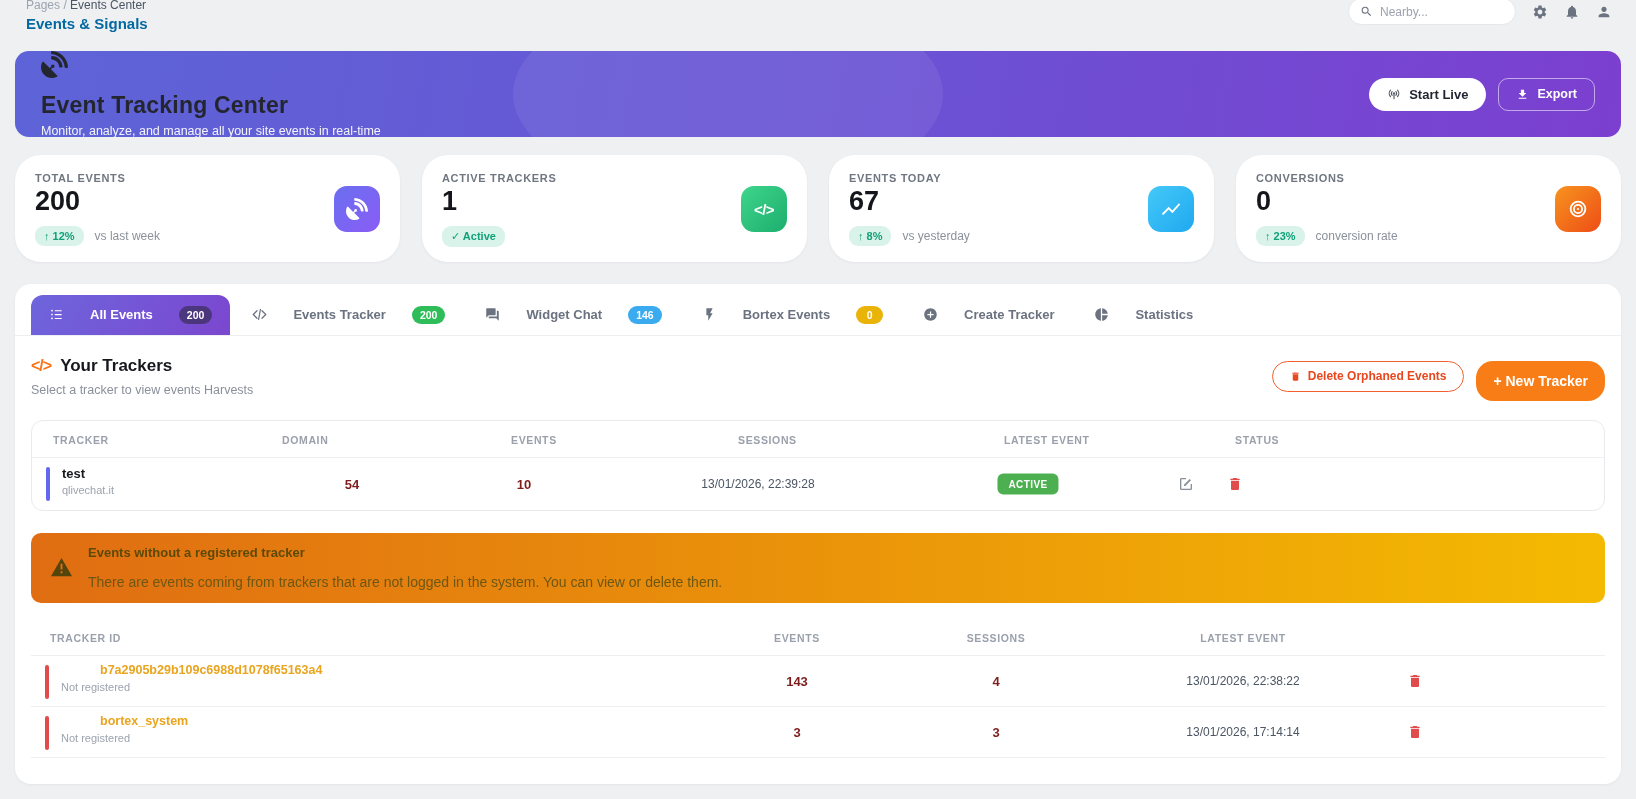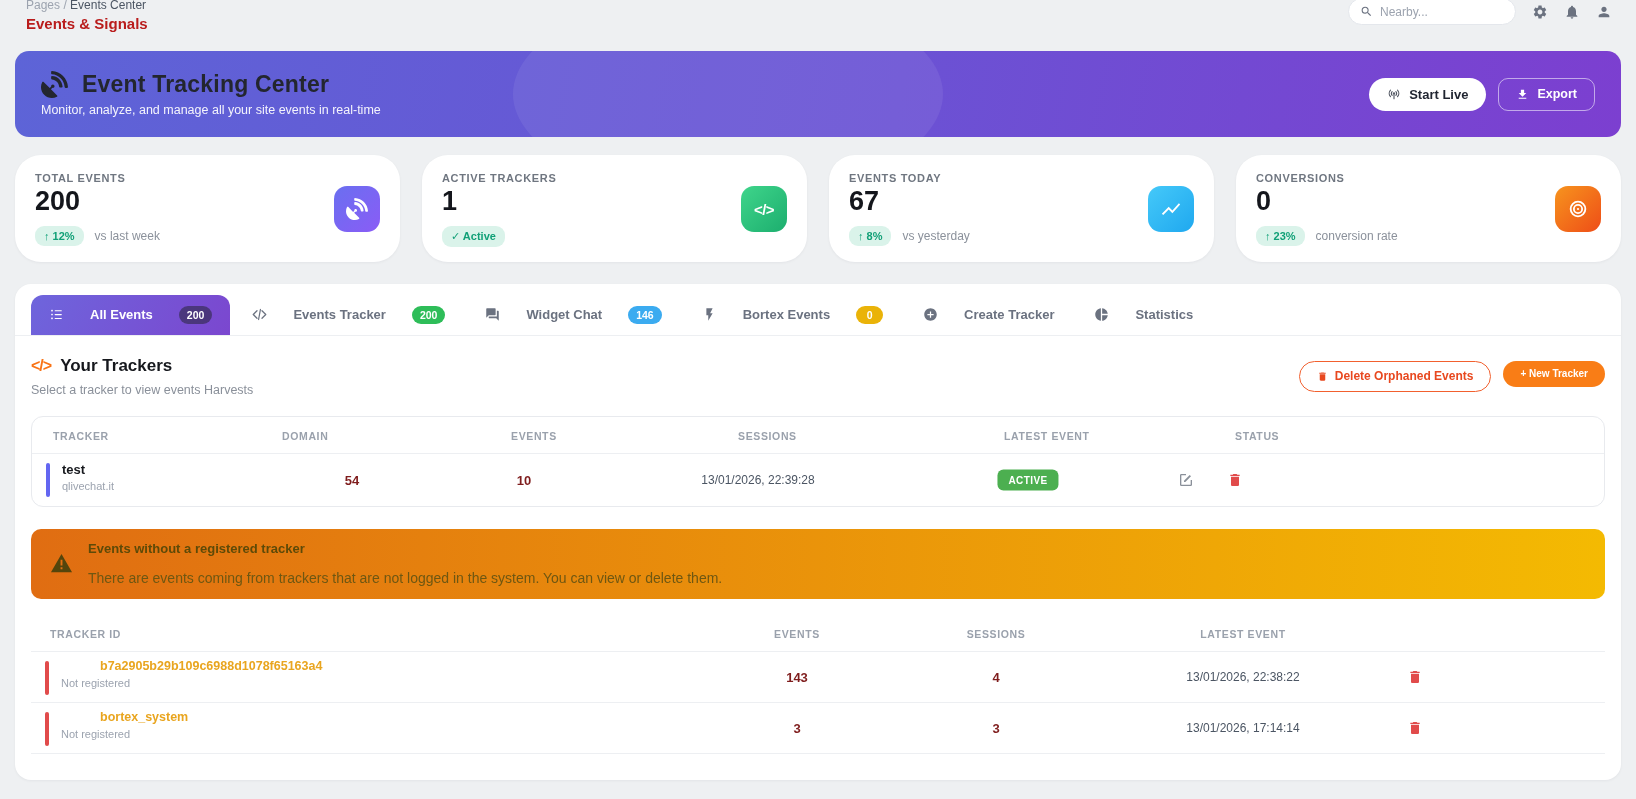--- a/index.html
+++ b/index.html
@@ -7,38 +7,38 @@
   body {
     font-family:"Liberation Sans","DejaVu Sans",sans-serif;
     background:#eef0f2; color:#1b1f27; overflow:hidden;
   }
   .page { position:relative; width:1636px; height:799px; }
 
   
   .topbar { display:flex; justify-content:space-between; align-items:flex-start; padding:0 24px 0 26px; height:36px; }
   .crumbs { font-size:12px; color:#9ca3af; margin-top:-2px; }
   .crumbs .cur { color:#4b5563; }
-  .page-title { font-size:15px; font-weight:800; color:#b91c1c; margin-top:3px; }
+  .page-title { font-size:15px; font-weight:800; color:#0369a1; margin-top:3px; }
   .top-right { display:flex; align-items:center; gap:16px; margin-top:-2px; }
   .search-pill { width:168px; height:27px; background:#fff; border:1px solid #e4e7ec; border-radius:14px;
     display:flex; align-items:center; gap:7px; padding:0 11px; }
   .search-pill svg { width:13px; height:13px; color:#6b7280; flex:0 0 auto; }
   .search-pill input { border:0; outline:0; background:transparent; font-size:12px; color:#4b5563; width:100%;
     font-family:inherit; }
   .search-pill input::placeholder { color:#9ca3af; }
   .top-ico { width:16px; height:16px; color:#6b7280; cursor:pointer; }
 
   
   .hero { position:relative; margin:15px 15px 0; height:86px; border-radius:14px; overflow:hidden;
     background:linear-gradient(100deg,#5d64d7 0%,#6b52d4 55%,#7c3fd0 100%);
     display:flex; align-items:center; justify-content:space-between; padding:0 26px; }
   .hero::before { content:""; position:absolute; left:31%; top:-70%; width:430px; height:240%;
     border-radius:50%; background:rgba(255,255,255,.07); }
   .hero-left { position:relative; display:flex; flex-direction:column; gap:5px; }
-  .hero-title-row { display:flex; align-items:flex-start; gap:14px; }
+  .hero-title-row { display:flex; align-items:flex-start; gap:14px;flex-direction:column; }
   .hero-title-row svg { width:27px; height:27px; color:#23262f; }
   .hero-title { font-size:23px; font-weight:800; color:#23262f; letter-spacing:.2px; }
   .hero-sub { font-size:12.5px; color:rgba(255,255,255,.93); }
   .hero-right { position:relative; display:flex; align-items:center; gap:12px; }
   .btn-live { display:flex; align-items:center; gap:8px; height:33px; padding:0 18px; background:#fff;
     border:0; border-radius:17px; font-family:inherit; font-size:13px; font-weight:700; color:#1f2430; cursor:pointer; }
   .btn-live svg { width:14px; height:14px; color:#565b66; }
   .btn-export { display:flex; align-items:center; gap:8px; height:33px; padding:0 17px; background:transparent;
     border:1.5px solid rgba(255,255,255,.55); border-radius:10px; font-family:inherit; font-size:12.5px;
     font-weight:700; color:#fff; cursor:pointer; }
@@ -75,22 +75,22 @@
   .section-head { display:flex; justify-content:space-between; align-items:flex-start; padding:20px 16px 0; }
   .sec-title-row { display:flex; align-items:center; gap:9px; }
   .sec-code { font-size:16px; font-weight:800; color:#f97316; letter-spacing:-1px; }
   .sec-title { font-size:17px; font-weight:800; color:#16181d; }
   .sec-sub { font-size:12.5px; color:#8a909a; margin-top:7px; }
   .sec-actions { display:flex; gap:12px; margin-top:5px; }
   .btn-outline-red { display:flex; align-items:center; gap:7px; height:31px; padding:0 17px; background:#fff;
     border:1.5px solid #f2602e; border-radius:17px; color:#e8481f; font-family:inherit; font-size:12px;
     font-weight:800; cursor:pointer; }
   .btn-outline-red svg { width:11px; height:11px; }
-  .btn-orange { display:flex; align-items:center; gap:7px; height:26px; padding:0 17px; background:#f97d16;
-    border:0; border-radius:17px; color:#fff; font-family:inherit; font-size:10px; font-weight:800; cursor:pointer; }
+  .btn-orange { display:flex; align-items:center; gap:7px; height:40px; padding:0 17px; background:#f97d16;
+    border:0; border-radius:17px; color:#fff; font-family:inherit; font-size:14px; font-weight:800; cursor:pointer; }
 
   
   .t1 { margin:19px 16px 0; border:1px solid #e8eaee; border-radius:12px; overflow:hidden; }
   .thead-cell { position:absolute; top:13px; font-size:10.5px; font-weight:700; color:#9aa1ac; letter-spacing:.06em; }
   .t1-head { position:relative; height:37px; border-bottom:1px solid #edeff2; }
   .t1-row { position:relative; height:52px; cursor:pointer; }
   .row-bar { position:absolute; left:14px; top:9px; width:4px; height:34px; border-radius:2px; }
   .bar-indigo { background:#6366f1; }
   .bar-red { background:#e14b4b; }
   .cell-name { position:absolute; left:30px; top:8px; }

